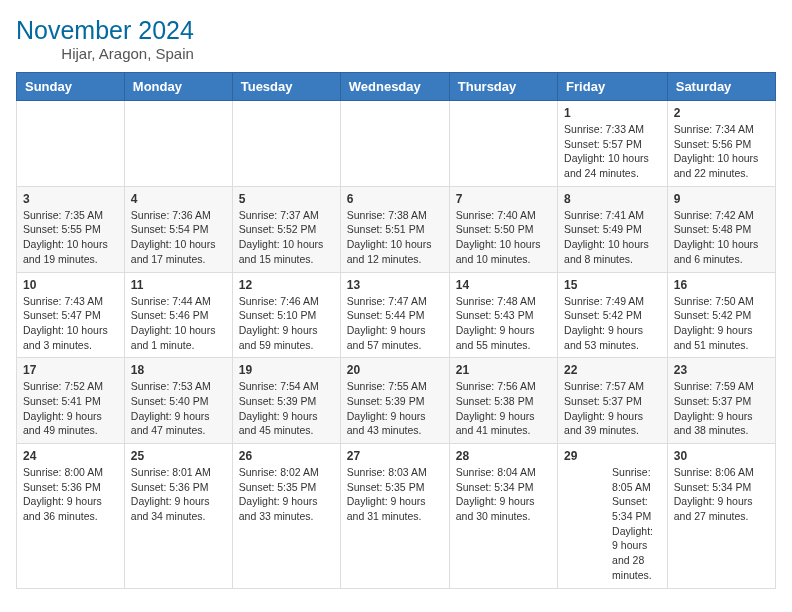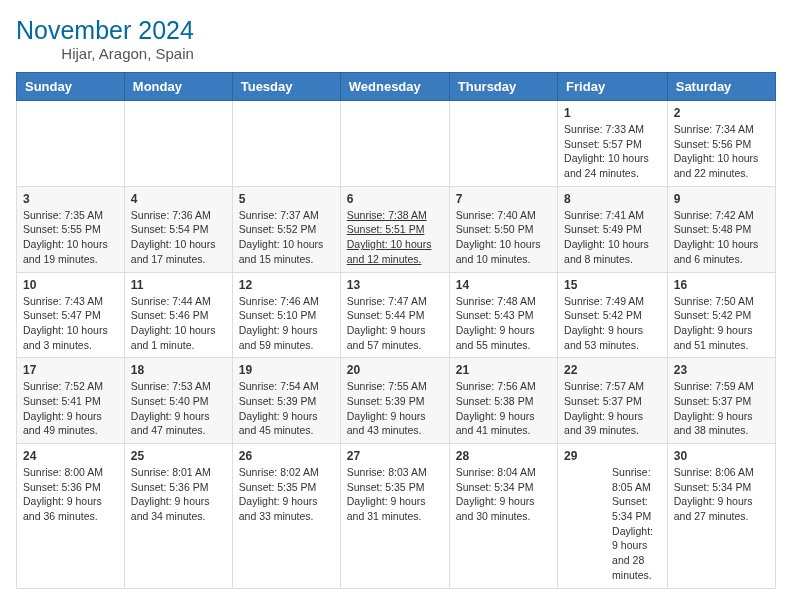--- a/index.html
+++ b/index.html
@@ -141,21 +141,21 @@
 Daylight: 10 hours and 17 minutes.</div>
         </td>
         <td>
           <span class="day-number">5</span>
           <div class="day-info" style="white-space: pre-line;">Sunrise: 7:37 AM
 Sunset: 5:52 PM
 Daylight: 10 hours and 15 minutes.</div>
         </td>
         <td>
           <span class="day-number">6</span>
-          <div class="day-info" style="white-space: pre-line; text-decoration: underline;">Sunrise: 7:38 AM
+          <div class="day-info" style="white-space: pre-line;">Sunrise: 7:38 AM
 Sunset: 5:51 PM
 Daylight: 10 hours and 12 minutes.</div>
         </td>
         <td>
           <span class="day-number">7</span>
           <div class="day-info" style="white-space: pre-line;">Sunrise: 7:40 AM
 Sunset: 5:50 PM
 Daylight: 10 hours and 10 minutes.</div>
         </td>
         <td>

